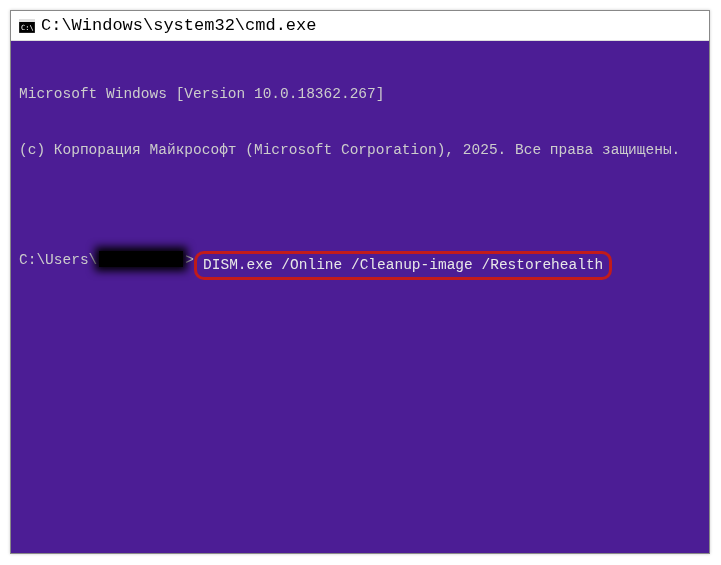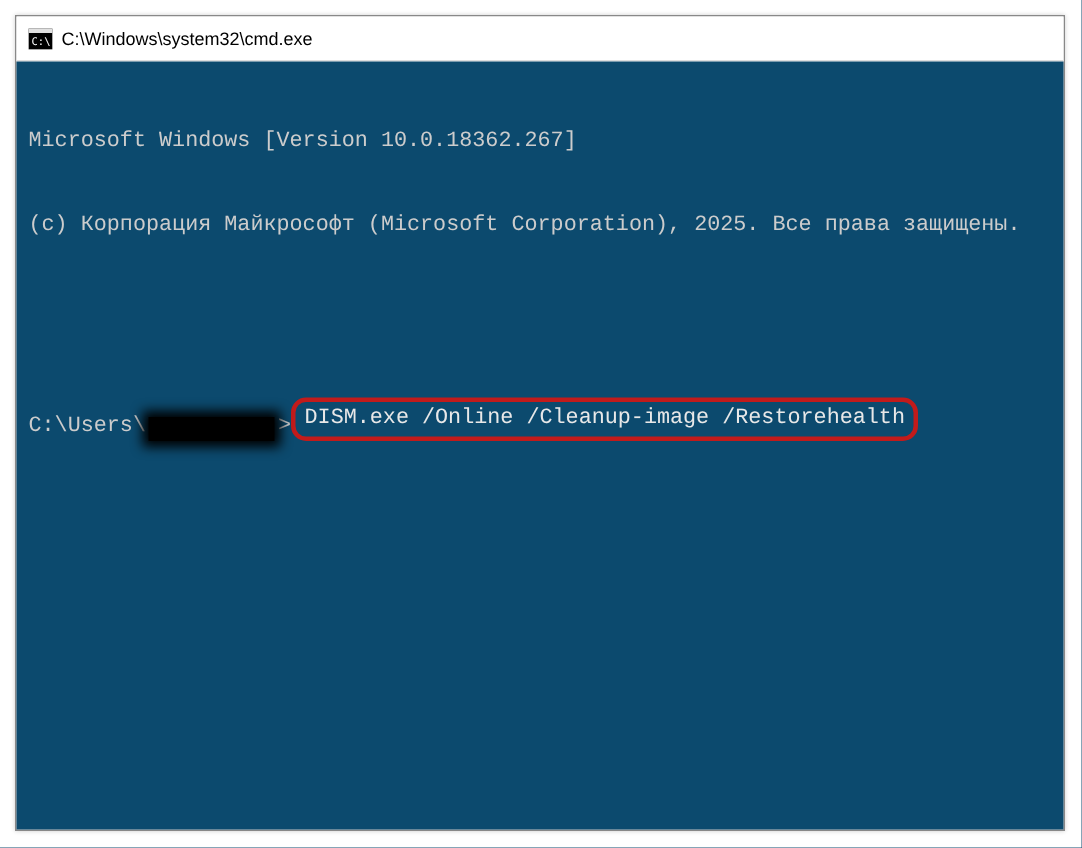--- a/index.html
+++ b/index.html
@@ -31,43 +31,43 @@
   .titlebar-icon {
     width: 16px;
     height: 14px;
     margin-right: 6px;
     display: inline-flex;
     align-items: center;
     justify-content: center;
   }
   .titlebar-icon svg { display: block; }
   .titlebar-text {
-    font-family: Liberation Sans, sans-serif;
-    font-size: 12px;
+    font-family: Liberation Mono, monospace;
+    font-size: 17px;
     color: #000;
   }
   .terminal {
     flex: 1;
-    background: #0c4a6e;
+    background: #4c1d95;
     color: #ccc;
     padding: 6px 8px;
     font-size: 14.5px;
     line-height: 1.3;
     white-space: pre;
     font-family: Consolas, 'Courier New', monospace;
     position: relative;
     overflow: hidden;
   }
   .term-line {
     display: block;
   }
   .prompt-row {
     display: flex;
-    align-items: flex-end;
-    margin-top: 28px;
+    align-items: flex-start;
+    margin-top: 14px;
   }
   .prompt-prefix { color: #ccc; }
   .redacted {
     display: inline-block;
     width: 84px;
     height: 16px;
     background: #000;
     margin: 0 2px;
     vertical-align: middle;
     box-shadow: 0 0 8px 4px rgba(0,0,0,1);

